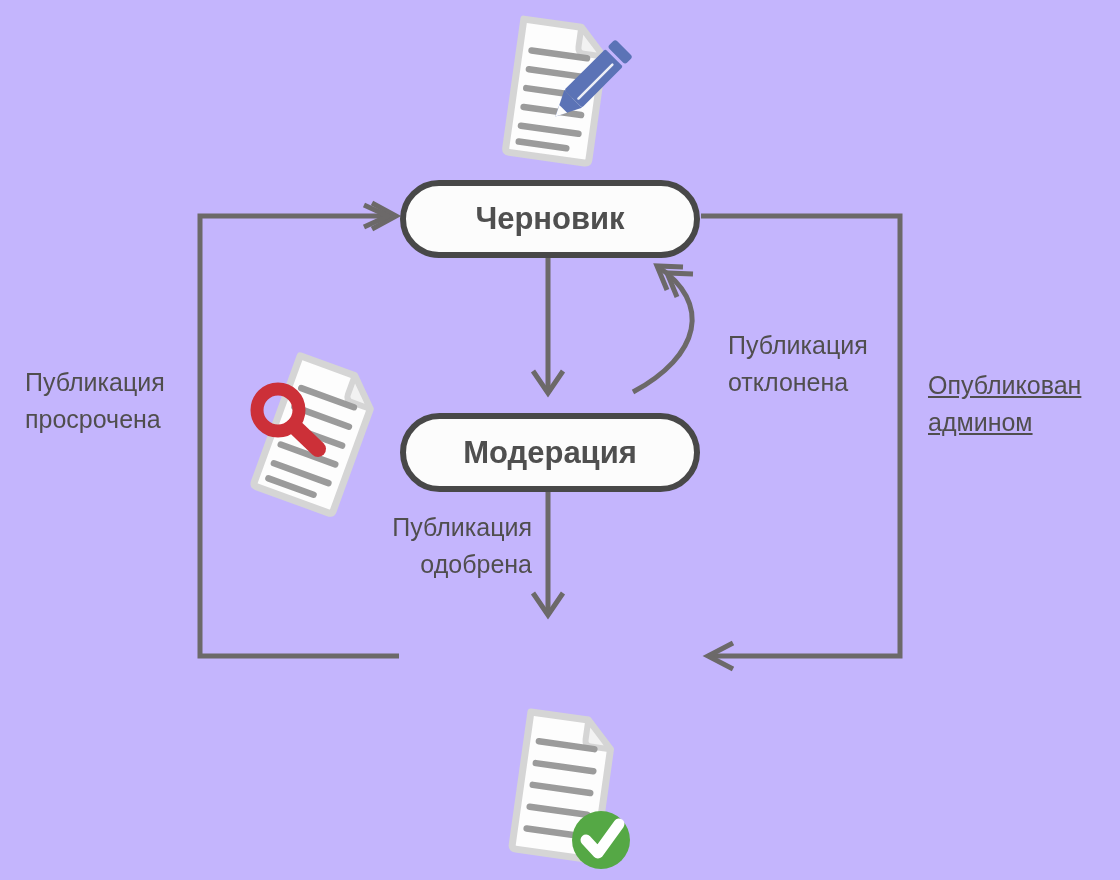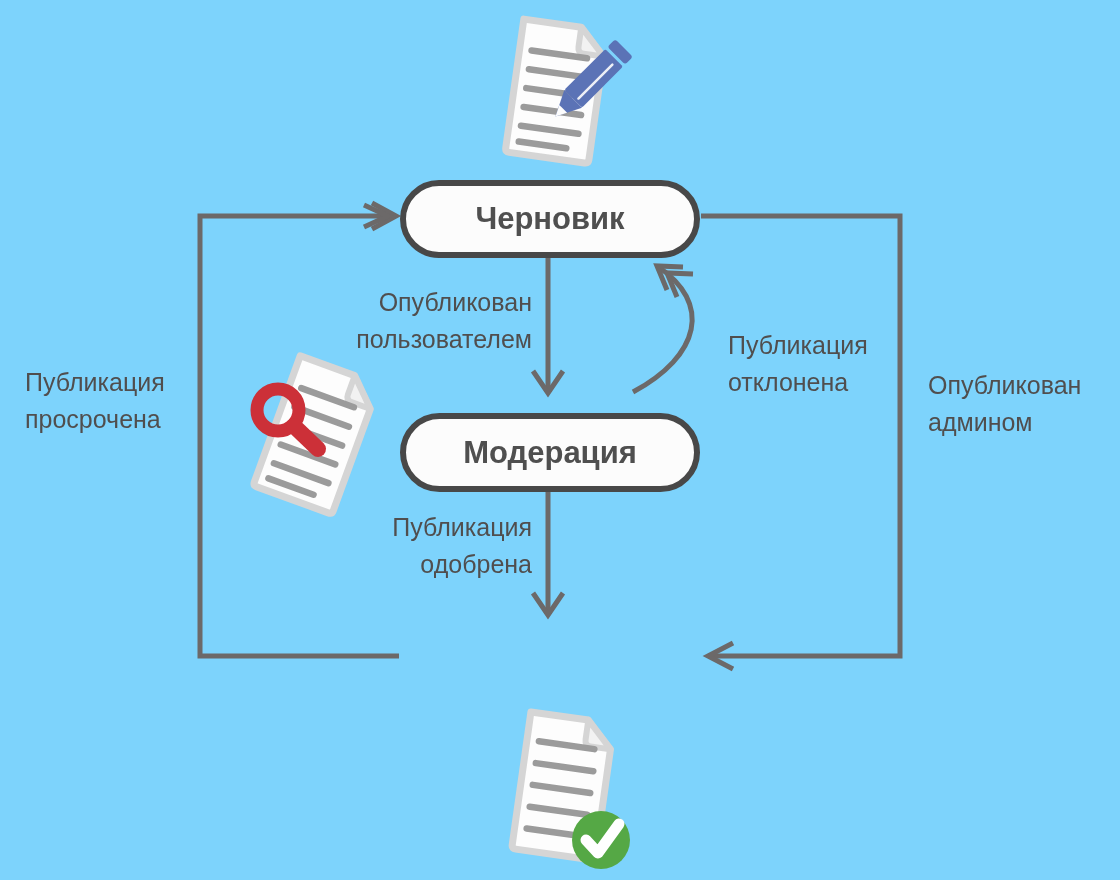--- a/index.html
+++ b/index.html
@@ -1,39 +1,39 @@
 <!DOCTYPE html>
 <html><head>
 <meta charset="utf-8">
 <style>
   html,body { margin:0; padding:0; }
   .stage {
     position:relative; width:1120px; height:880px;
-    background:#7dd3fc; overflow:hidden;
+    background:#c4b5fd; overflow:hidden;
     font-family:"Liberation Sans", sans-serif;
   }
   .connectors { position:absolute; left:0; top:0; width:1120px; height:880px; }
   .node {
     position:absolute; box-sizing:border-box;
     display:flex; align-items:center; justify-content:center;
     background:#fcfcfc; border:6px solid #484848; border-radius:44px;
     font-size:31px; font-weight:bold; color:#4f4f4f;
   }
   .node-draft      { left:400px; top:180px; width:300px; height:78px; }
   .node-moderation { left:400px; top:413px; width:300px; height:79px; }
   .node-published  { left:398px; top:618px; width:302px; height:78px; }
   .edge-label {
     position:absolute; font-size:25px; line-height:37px;
     font-weight:500; color:#504e4e;
   }
   .lbl-user     { left:332px; top:284px; width:200px; text-align:right; }
   .lbl-rejected { left:728px; top:287px; width:160px; text-align:left;margin-top:40px; }
   .lbl-approved { left:332px; top:509px; width:200px; text-align:right; }
   .lbl-expired  { left:25px;  top:364px; width:160px; text-align:left; }
-  .lbl-admin    { left:928px; top:367px; width:170px; text-align:left; }
+  .lbl-admin    { left:928px; top:367px; width:170px; text-align:left;text-decoration:underline; }
   .icon-svg { position:absolute; overflow:visible; }
   .icon-draft      { left:478px; top:18px;  width:152px; height:148px; }
   .icon-moderation { left:232px; top:356px; width:166px; height:170px; }
   .icon-published  { left:488px; top:712px; width:162px; height:162px; }
 </style>
 </head>
 <body>
 
 <div class="stage">
 
@@ -57,21 +57,20 @@
     <polyline points="693,274 667,273 677,297"></polyline>
   </svg>
 
   <div class="node node-draft">
     <span>Черновик</span>
   </div>
   <div class="node node-moderation">
     <span>Модерация</span>
   </div>
 
-  <div class="edge-label lbl-user">Опубликован пользователем</div>
   <div class="edge-label lbl-rejected">Публикация отклонена</div>
   <div class="edge-label lbl-approved">Публикация одобрена</div>
   <div class="edge-label lbl-expired">Публикация просрочена</div>
   <div class="edge-label lbl-admin">Опубликован админом</div>
 
   <svg class="icon-svg icon-draft" viewBox="0 0 152 148">
     <g transform="rotate(8 76 74)">
       <path d="M 36 6 L 94 6 L 120 32 L 120 136 Q 120 140 116 140 L 40 140 Q 36 140 36 136 Z" fill="#fdfdfd" stroke="#d5d5d5" stroke-width="7" stroke-linejoin="round"></path>
       <path d="M 94 6 L 94 26 Q 94 32 100 32 L 120 32 Z" fill="#f2f2f2" stroke="#d5d5d5" stroke-width="6" stroke-linejoin="round"></path>
       <g stroke="#9b9b9b" stroke-width="6.5" stroke-linecap="round">

